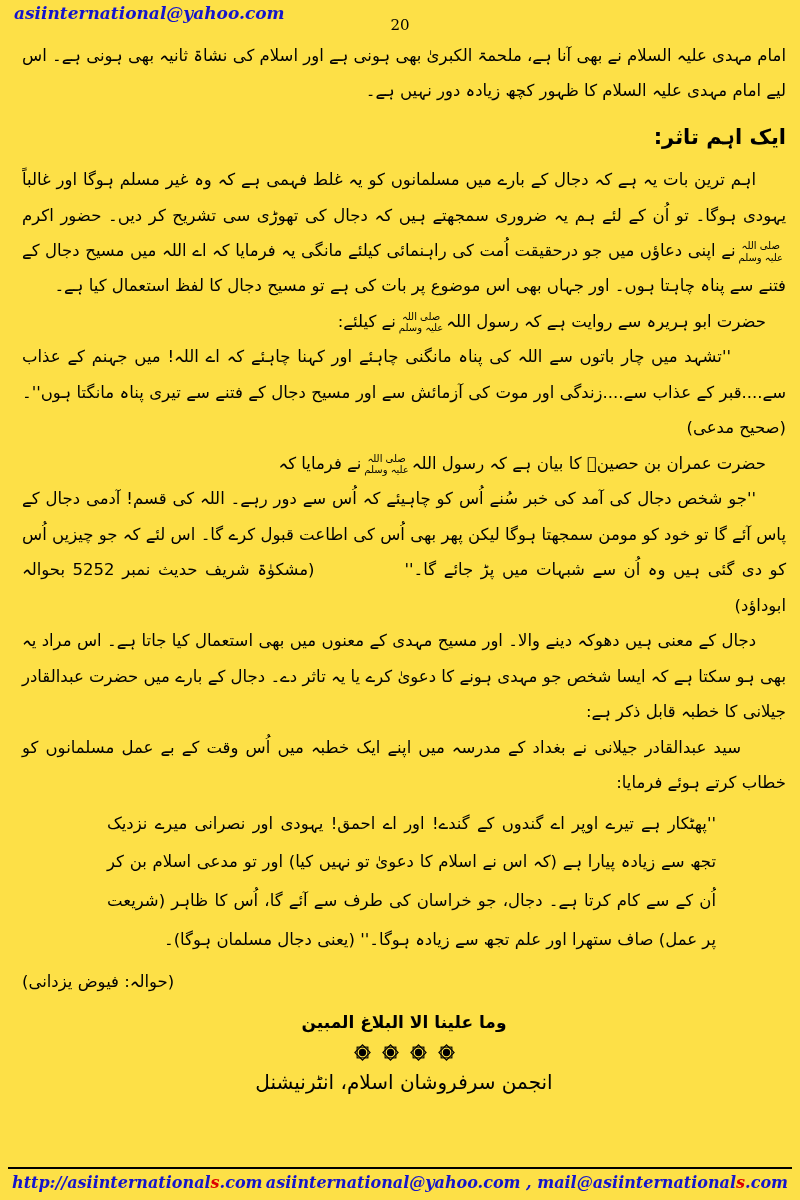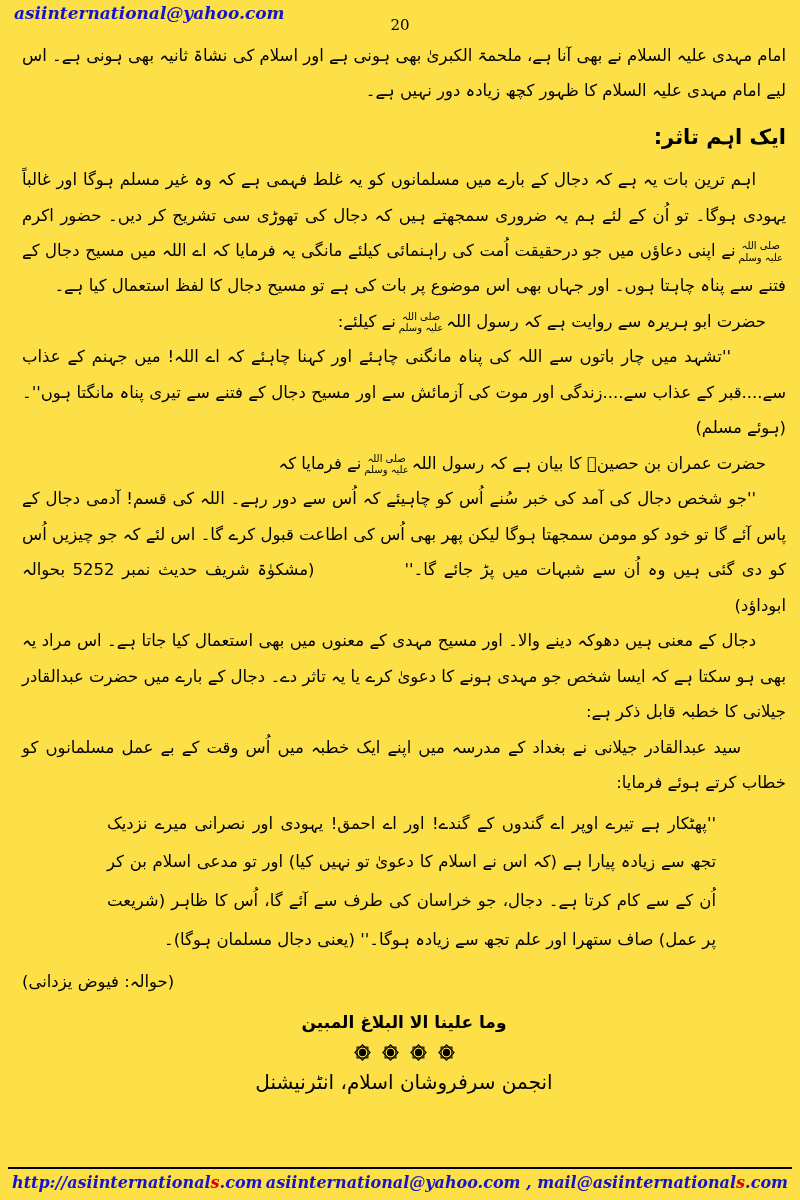--- a/index.html
+++ b/index.html
@@ -130,21 +130,21 @@
 
     <p class="ind20">
       <span>حضرت ابو ہریرہ سے روایت ہے کہ رسول اللہ</span><span class="pbuh">
           <span>صلی اللہ</span>
           <span>علیہ وسلم</span>
         </span><span>نے کیلئے:</span>
     </p>
 
     <p class="ind55">
       <span>''تشہد میں چار باتوں سے اللہ کی پناہ مانگنی چاہئے اور کہنا چاہئے کہ اے اللہ! میں جہنم کے عذاب سے....قبر کے عذاب سے....زندگی اور موت کی آزمائش سے اور مسیح دجال کے فتنے سے تیری پناہ مانگتا ہوں''۔</span>
-      <span>(ہوئے مسلم)</span>
+      <span>(صحیح مدعی)</span>
     </p>
 
     <p class="ind20">
       <span>حضرت عمران بن حصینؓ کا بیان ہے کہ رسول اللہ</span><span class="pbuh">
           <span>صلی اللہ</span>
           <span>علیہ وسلم</span>
         </span><span>نے فرمایا کہ</span>
     </p>
 
     <p class="ind30">

